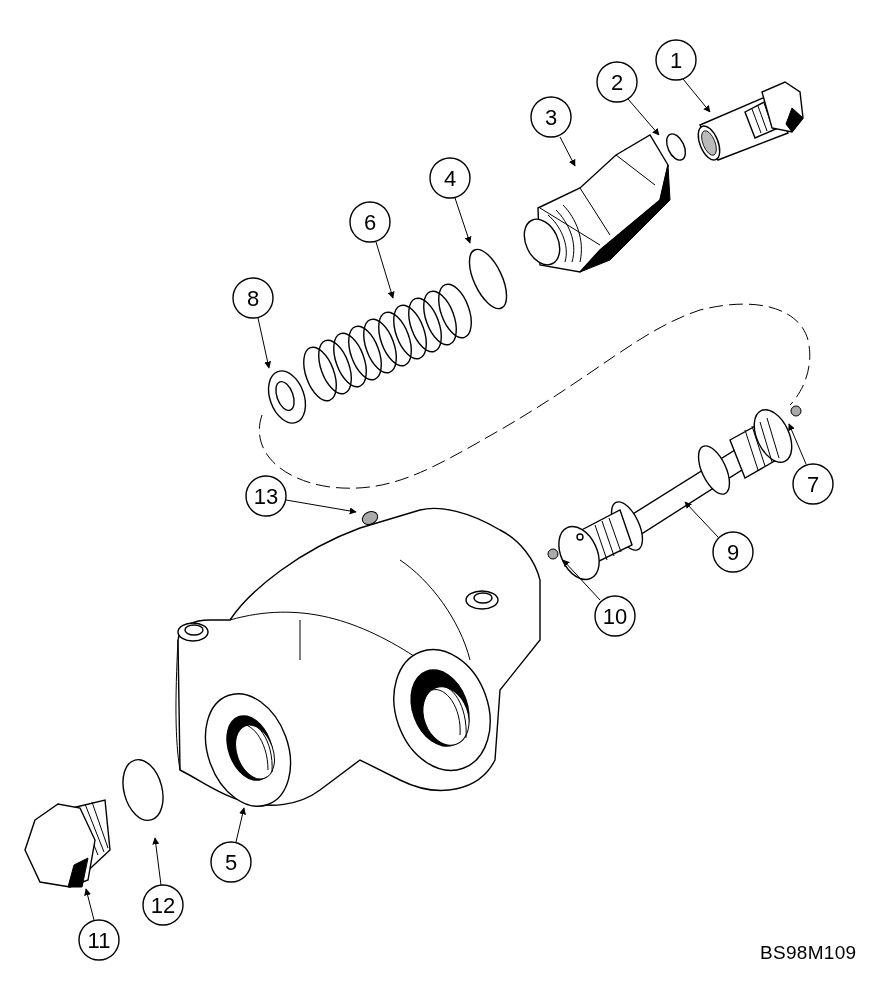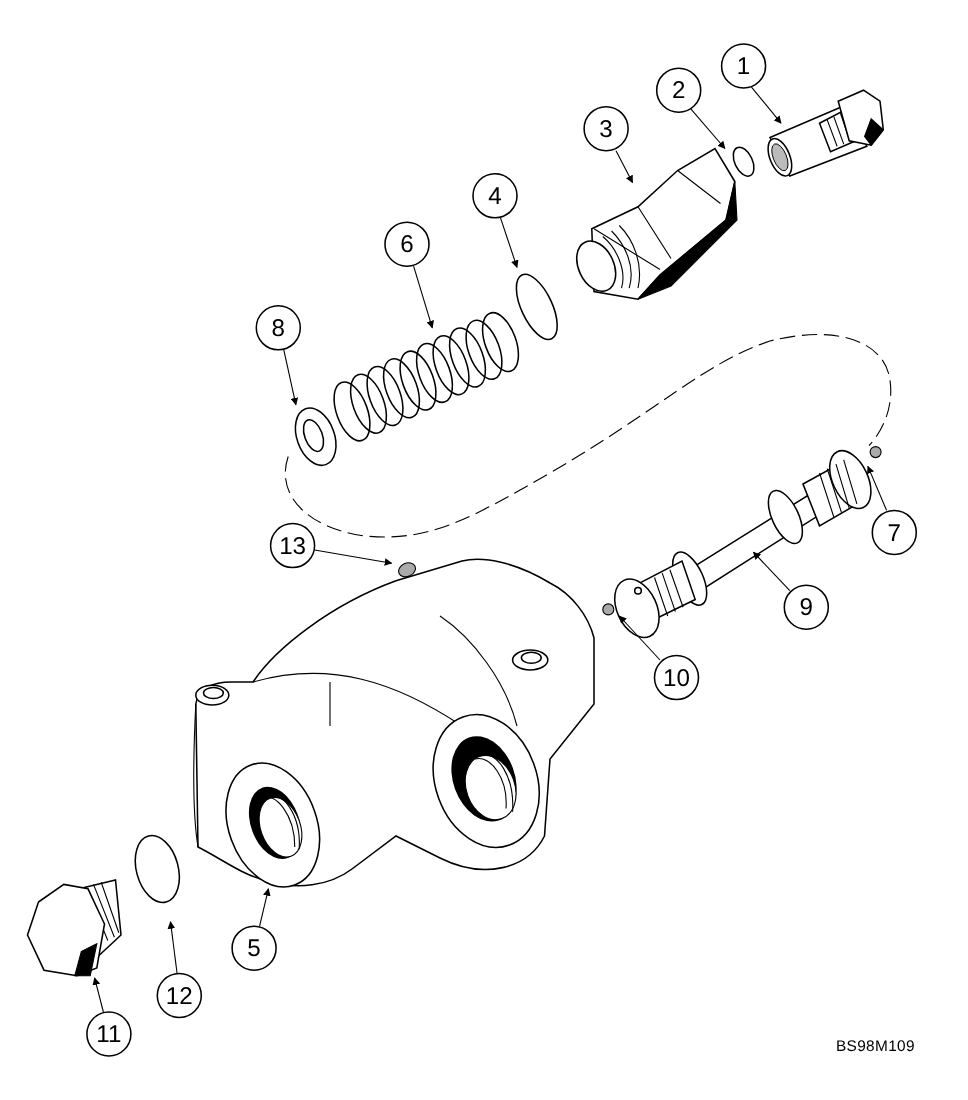--- a/index.html
+++ b/index.html
@@ -1,19 +1,19 @@
 <!DOCTYPE html>
 <html><head>
 <meta charset="utf-8">
 <style>
   html, body { margin:0; padding:0; background:#ffffff; }
   body { width:880px; height:1000px; position:relative; overflow:hidden; font-family:"Liberation Sans", sans-serif; }
   #canvas { position:absolute; left:0; top:0; width:880px; height:1000px; }
   .callout-label { font-family:"Liberation Sans", sans-serif; font-size:22px; fill:#000; text-anchor:middle; dominant-baseline:central; }
-  .figure-id { position:absolute; left:760px; top:942px; font-size:14px; color:#000; letter-spacing:0.3px; font-family:"Liberation Sans", sans-serif; }
+  .figure-id { position:absolute; left:760px; top:942px; font-size:19px; color:#000; letter-spacing:0.3px; font-family:"Liberation Sans", sans-serif; }
   .ln { fill:none; stroke:#000; stroke-width:1.4; stroke-linejoin:round; stroke-linecap:round; }
   .thin { fill:none; stroke:#000; stroke-width:1; }
   .solid { fill:#000; stroke:#000; }
   .white { fill:#fff; stroke:#000; stroke-width:1.4; }
 </style>
 </head>
 <body>
 
 <svg id="canvas" viewBox="0 0 880 1000" xmlns="http://www.w3.org/2000/svg">
   <defs>

